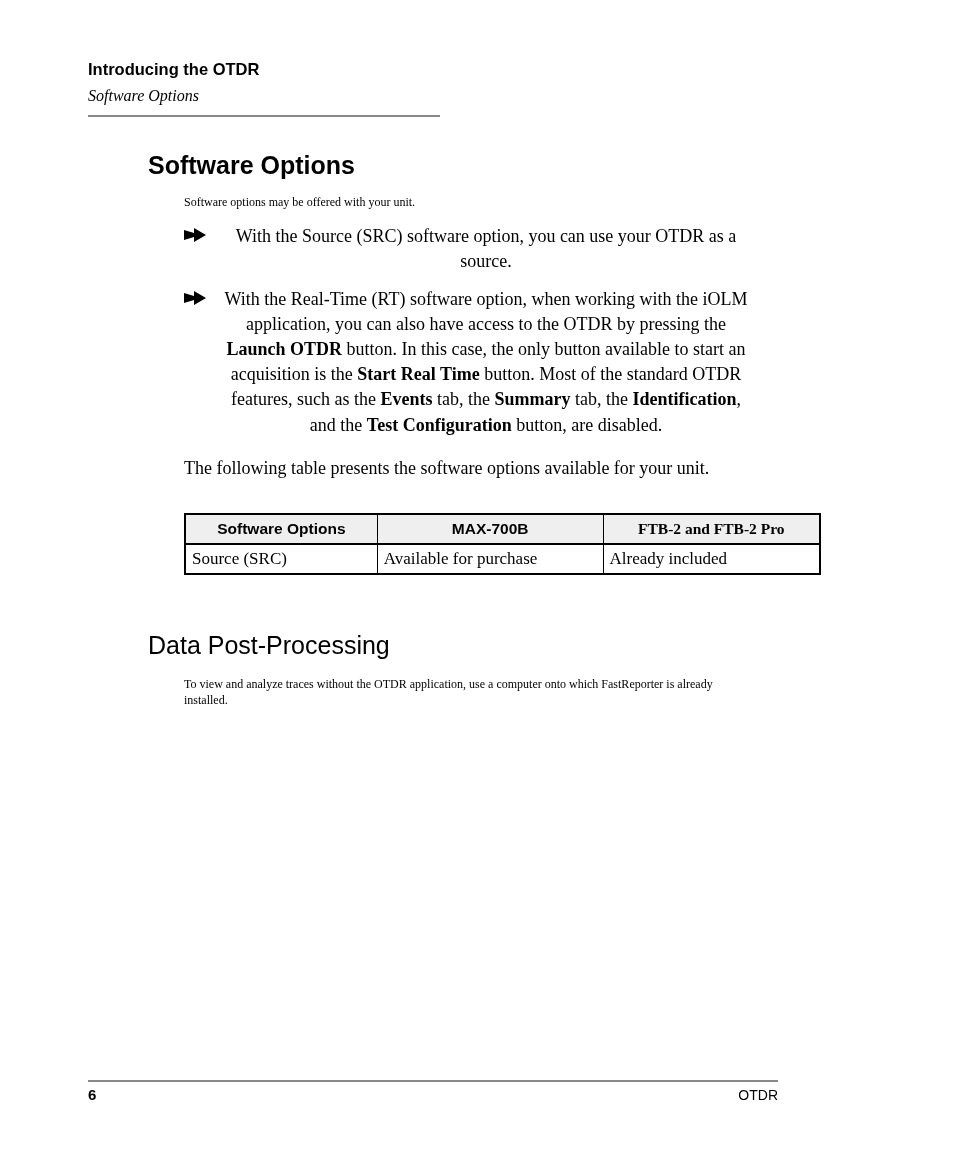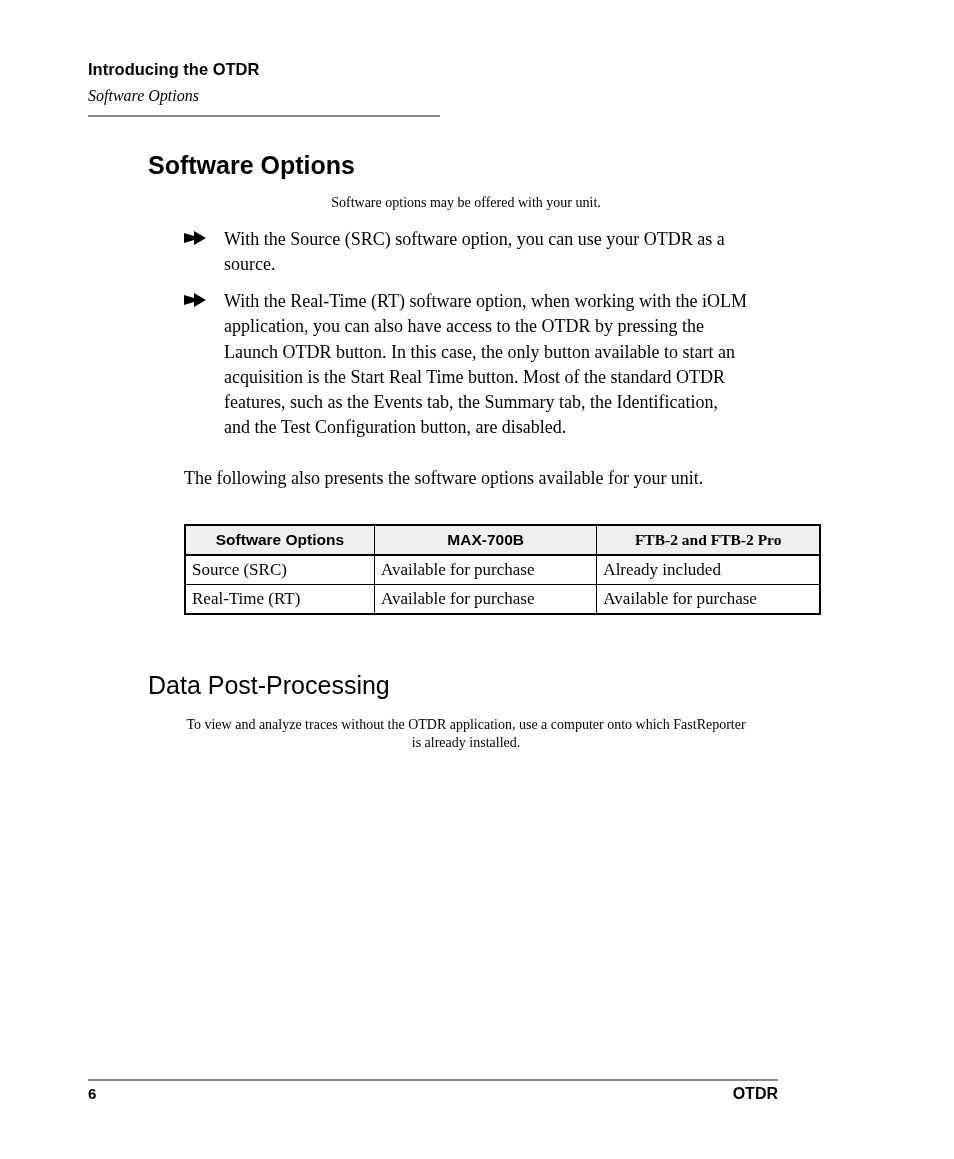--- a/index.html
+++ b/index.html
@@ -38,46 +38,46 @@
     font-family: Verdana, Arial, sans-serif;
     font-weight: bold;
     font-size: 25px;
     margin: 0 0 14px 60px;
   }
   .body-indent {
     margin-left: 96px;
     margin-right: 30px;
   }
   p.intro {
-    font-size: 14px;
+    font-size: 12px;
     line-height: 1.35;
     margin: 0 0 14px 0;
-    text-align: center;
   }
   ul.arrow-list {
     list-style: none;
     padding: 0;
-    margin: 0 0 26px 0;
+    margin: 0 0 18px 0;
+    text-align: center;
   }
   ul.arrow-list > li {
     position: relative;
     padding-left: 40px;
     font-size: 18px;
     line-height: 1.4;
     margin-bottom: 12px;
   }
   ul.arrow-list > li .arrow {
     position: absolute;
     left: 0;
     top: 4px;
     width: 22px;
     height: 14px;
   }
   .arrow svg { display: block; }
-  .b { font-weight: normal; }
+  .b { font-weight: bold; }
   p.follow {
     font-size: 18px;
     line-height: 1.4;
     margin: 4px 0 32px 0;
   }
   table.opts {
     border-collapse: collapse;
     margin-left: 96px;
     width: 637px;
   }
@@ -132,22 +132,21 @@
     justify-content: space-between;
     align-items: baseline;
   }
   .footer-page {
     font-family: Verdana, Arial, sans-serif;
     font-weight: bold;
     font-size: 15px;
   }
   .footer-doc {
     font-family: Verdana, Arial, sans-serif;
-    font-size: 16px;
-    font-weight: bold;
+    font-size: 14px;
   }
 </style>
 </head>
 <body>
 
 <div class="page">
 
   <div class="header-chapter">Introducing the OTDR</div>
   <div class="header-section">Software Options</div>
   <div class="header-rule"></div>
@@ -163,42 +162,37 @@
               <polygon points="0,2 10,5 10,0 22,7 10,14 10,9 0,12" fill="#000"></polygon>
             </svg>
           </span><span>With the Source (SRC) software option, you can use your OTDR as a source.</span></li>
         <li><span class="arrow">
             <svg width="22" height="14" viewBox="0 0 22 14">
               <polygon points="0,2 10,5 10,0 22,7 10,14 10,9 0,12" fill="#000"></polygon>
             </svg>
           </span><span>With the Real-Time (RT) software option, when working with the iOLM application, you can also have access to the OTDR by pressing the </span><span class="b">Launch OTDR</span><span> button. In this case, the only button available to start an acquisition is the </span><span class="b">Start Real Time</span><span> button. Most of the standard OTDR features, such as the </span><span class="b">Events</span><span> tab, the </span><span class="b">Summary</span><span> tab, the </span><span class="b">Identification</span><span>, and the </span><span class="b">Test Configuration</span><span> button, are disabled.</span></li>
       </ul>
 
-    <p class="follow">The following also presents the software options available for your unit.</p>
+    <p class="follow">The following table presents the software options available for your unit.</p>
   </div>
 
   <table class="opts" id="opts-table">
     <thead>
         <tr id="opts-head">
           <th>Software Options</th>
           <th>MAX-700B</th>
           <th>FTB-2 and FTB-2 Pro</th>
         </tr>
       </thead>
     <tbody id="opts-body">
         <tr>
           <td>Source (SRC)</td>
           <td>Available for purchase</td>
           <td>Already included</td>
         </tr>
-        <tr>
-          <td>Real-Time (RT)</td>
-          <td>Available for purchase</td>
-          <td>Available for purchase</td>
-        </tr>
       </tbody>
   </table>
 
   <h1 class="dpp-heading">Data Post-Processing</h1>
   <div class="body-indent">
     <p class="intro">To view and analyze traces without the OTDR application, use a computer onto which FastReporter is already installed.</p>
   </div>
 
   <div class="footer">
     <div class="footer-rule"></div>

